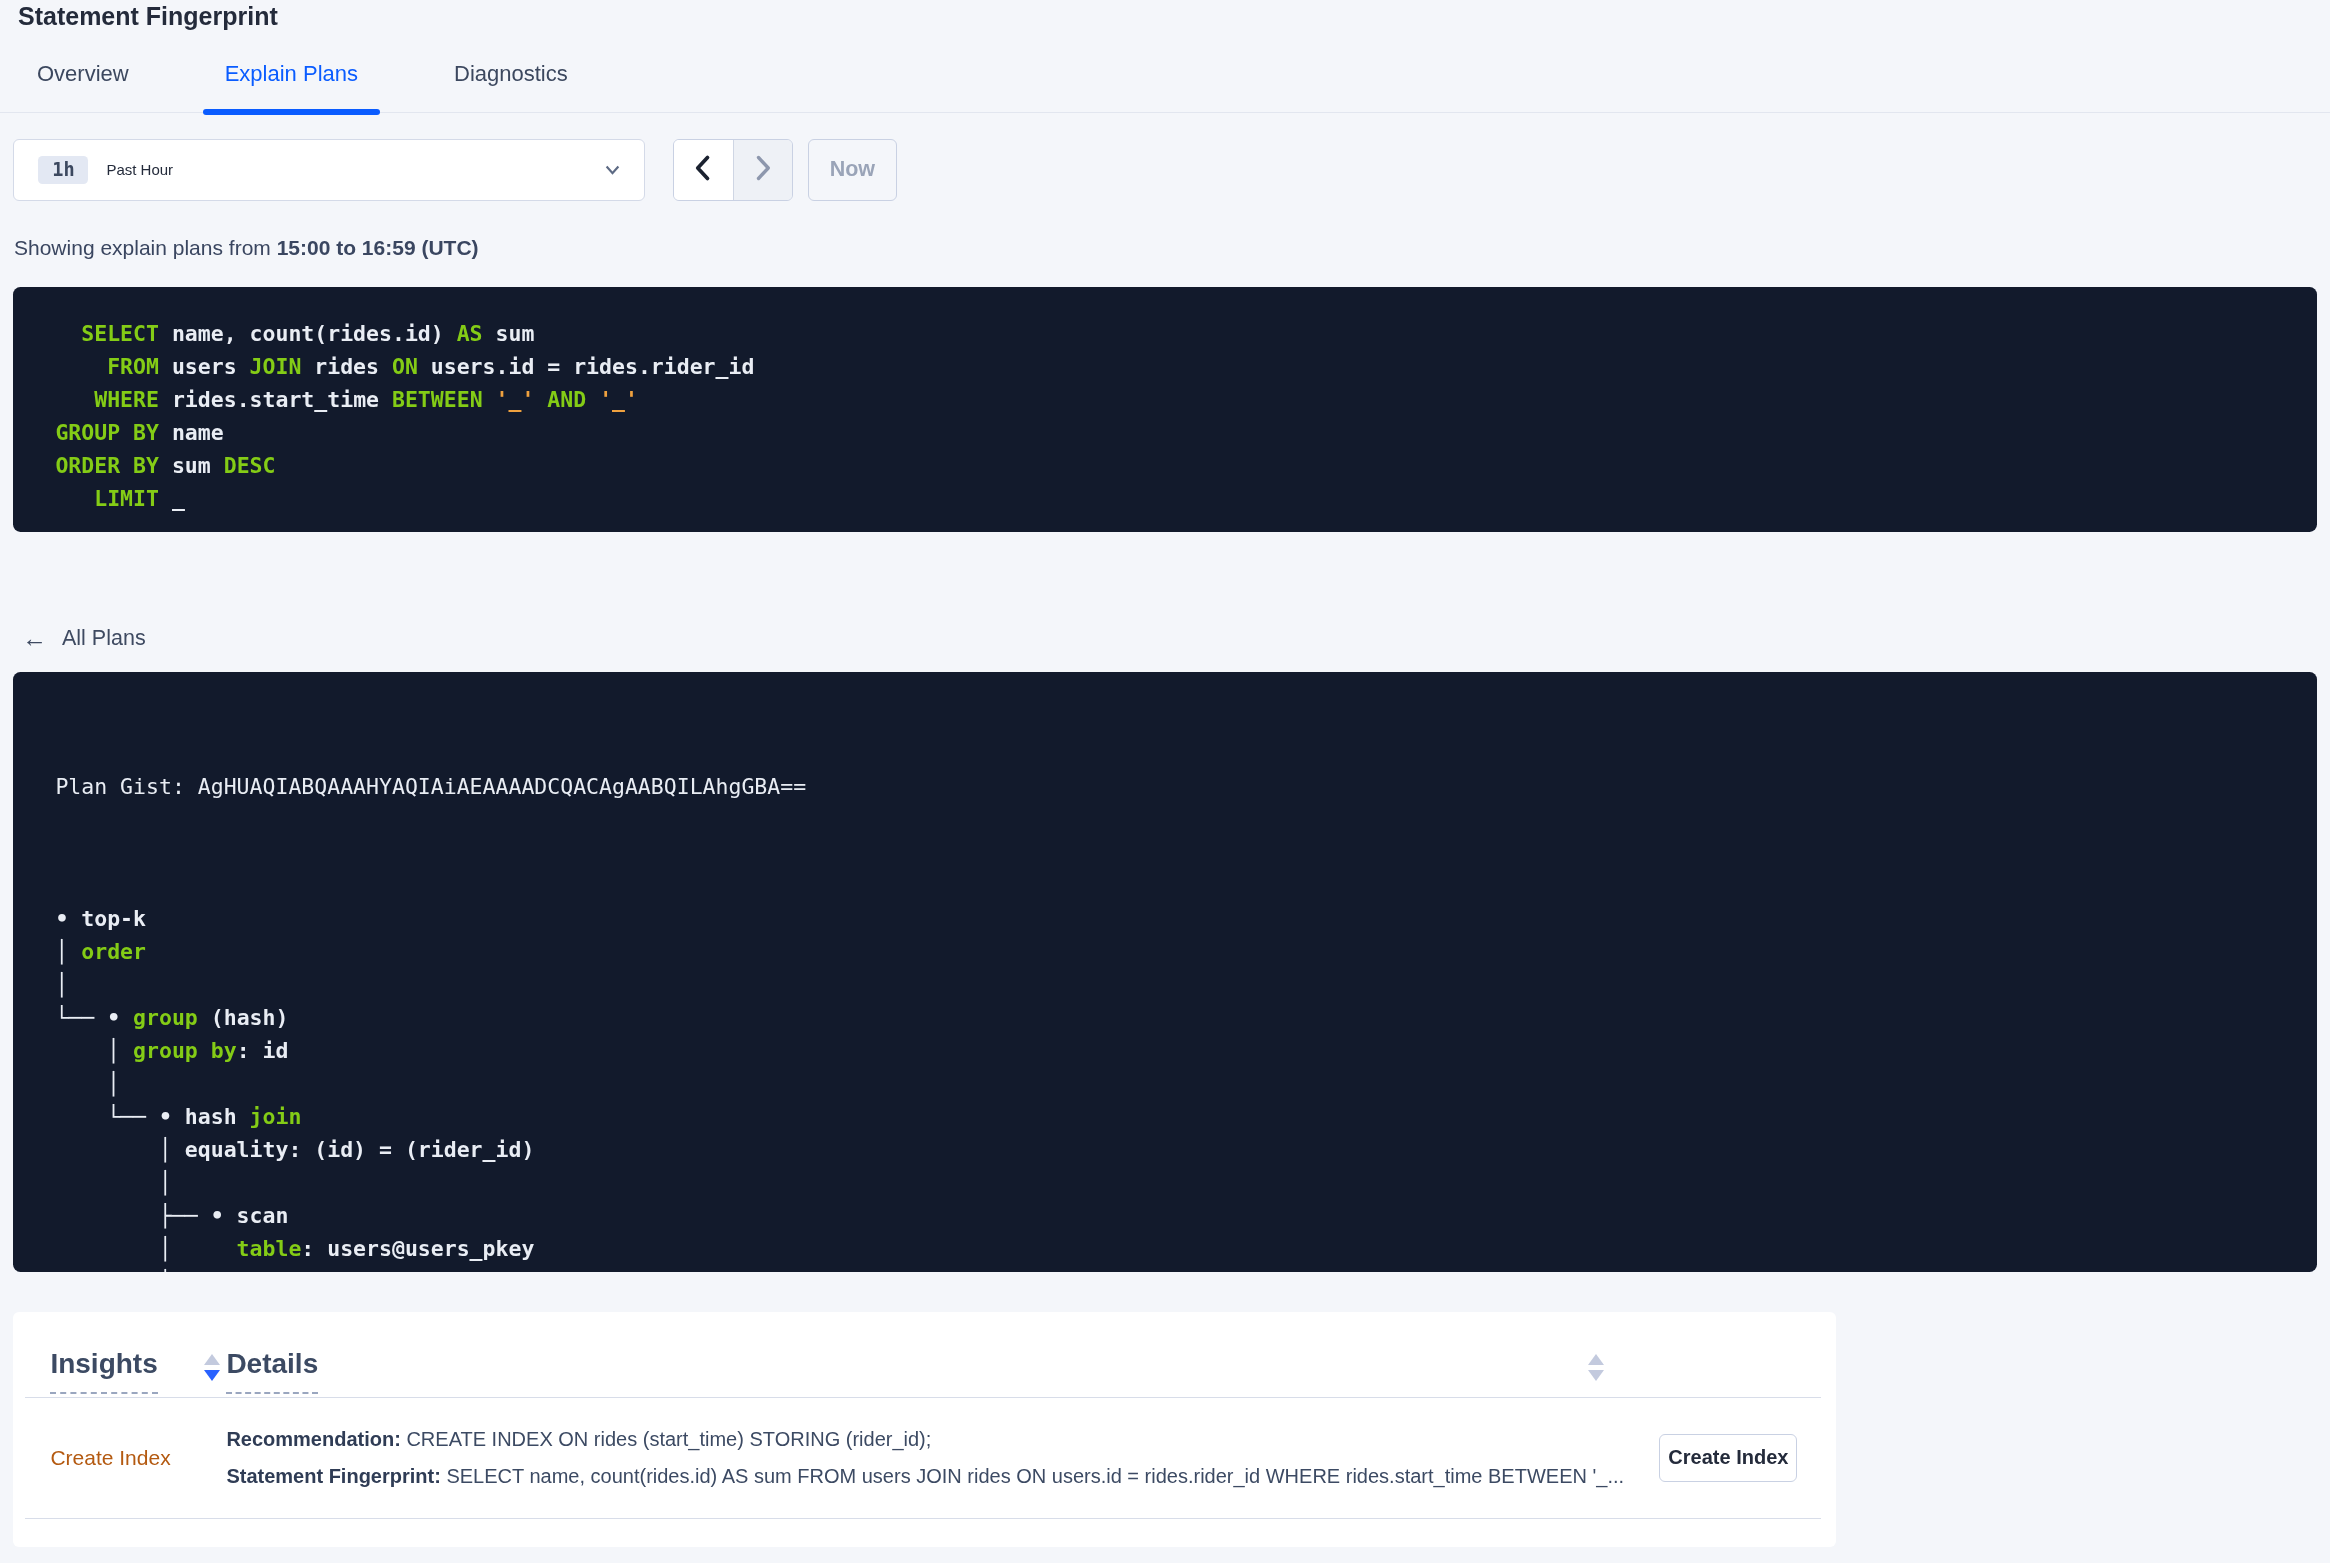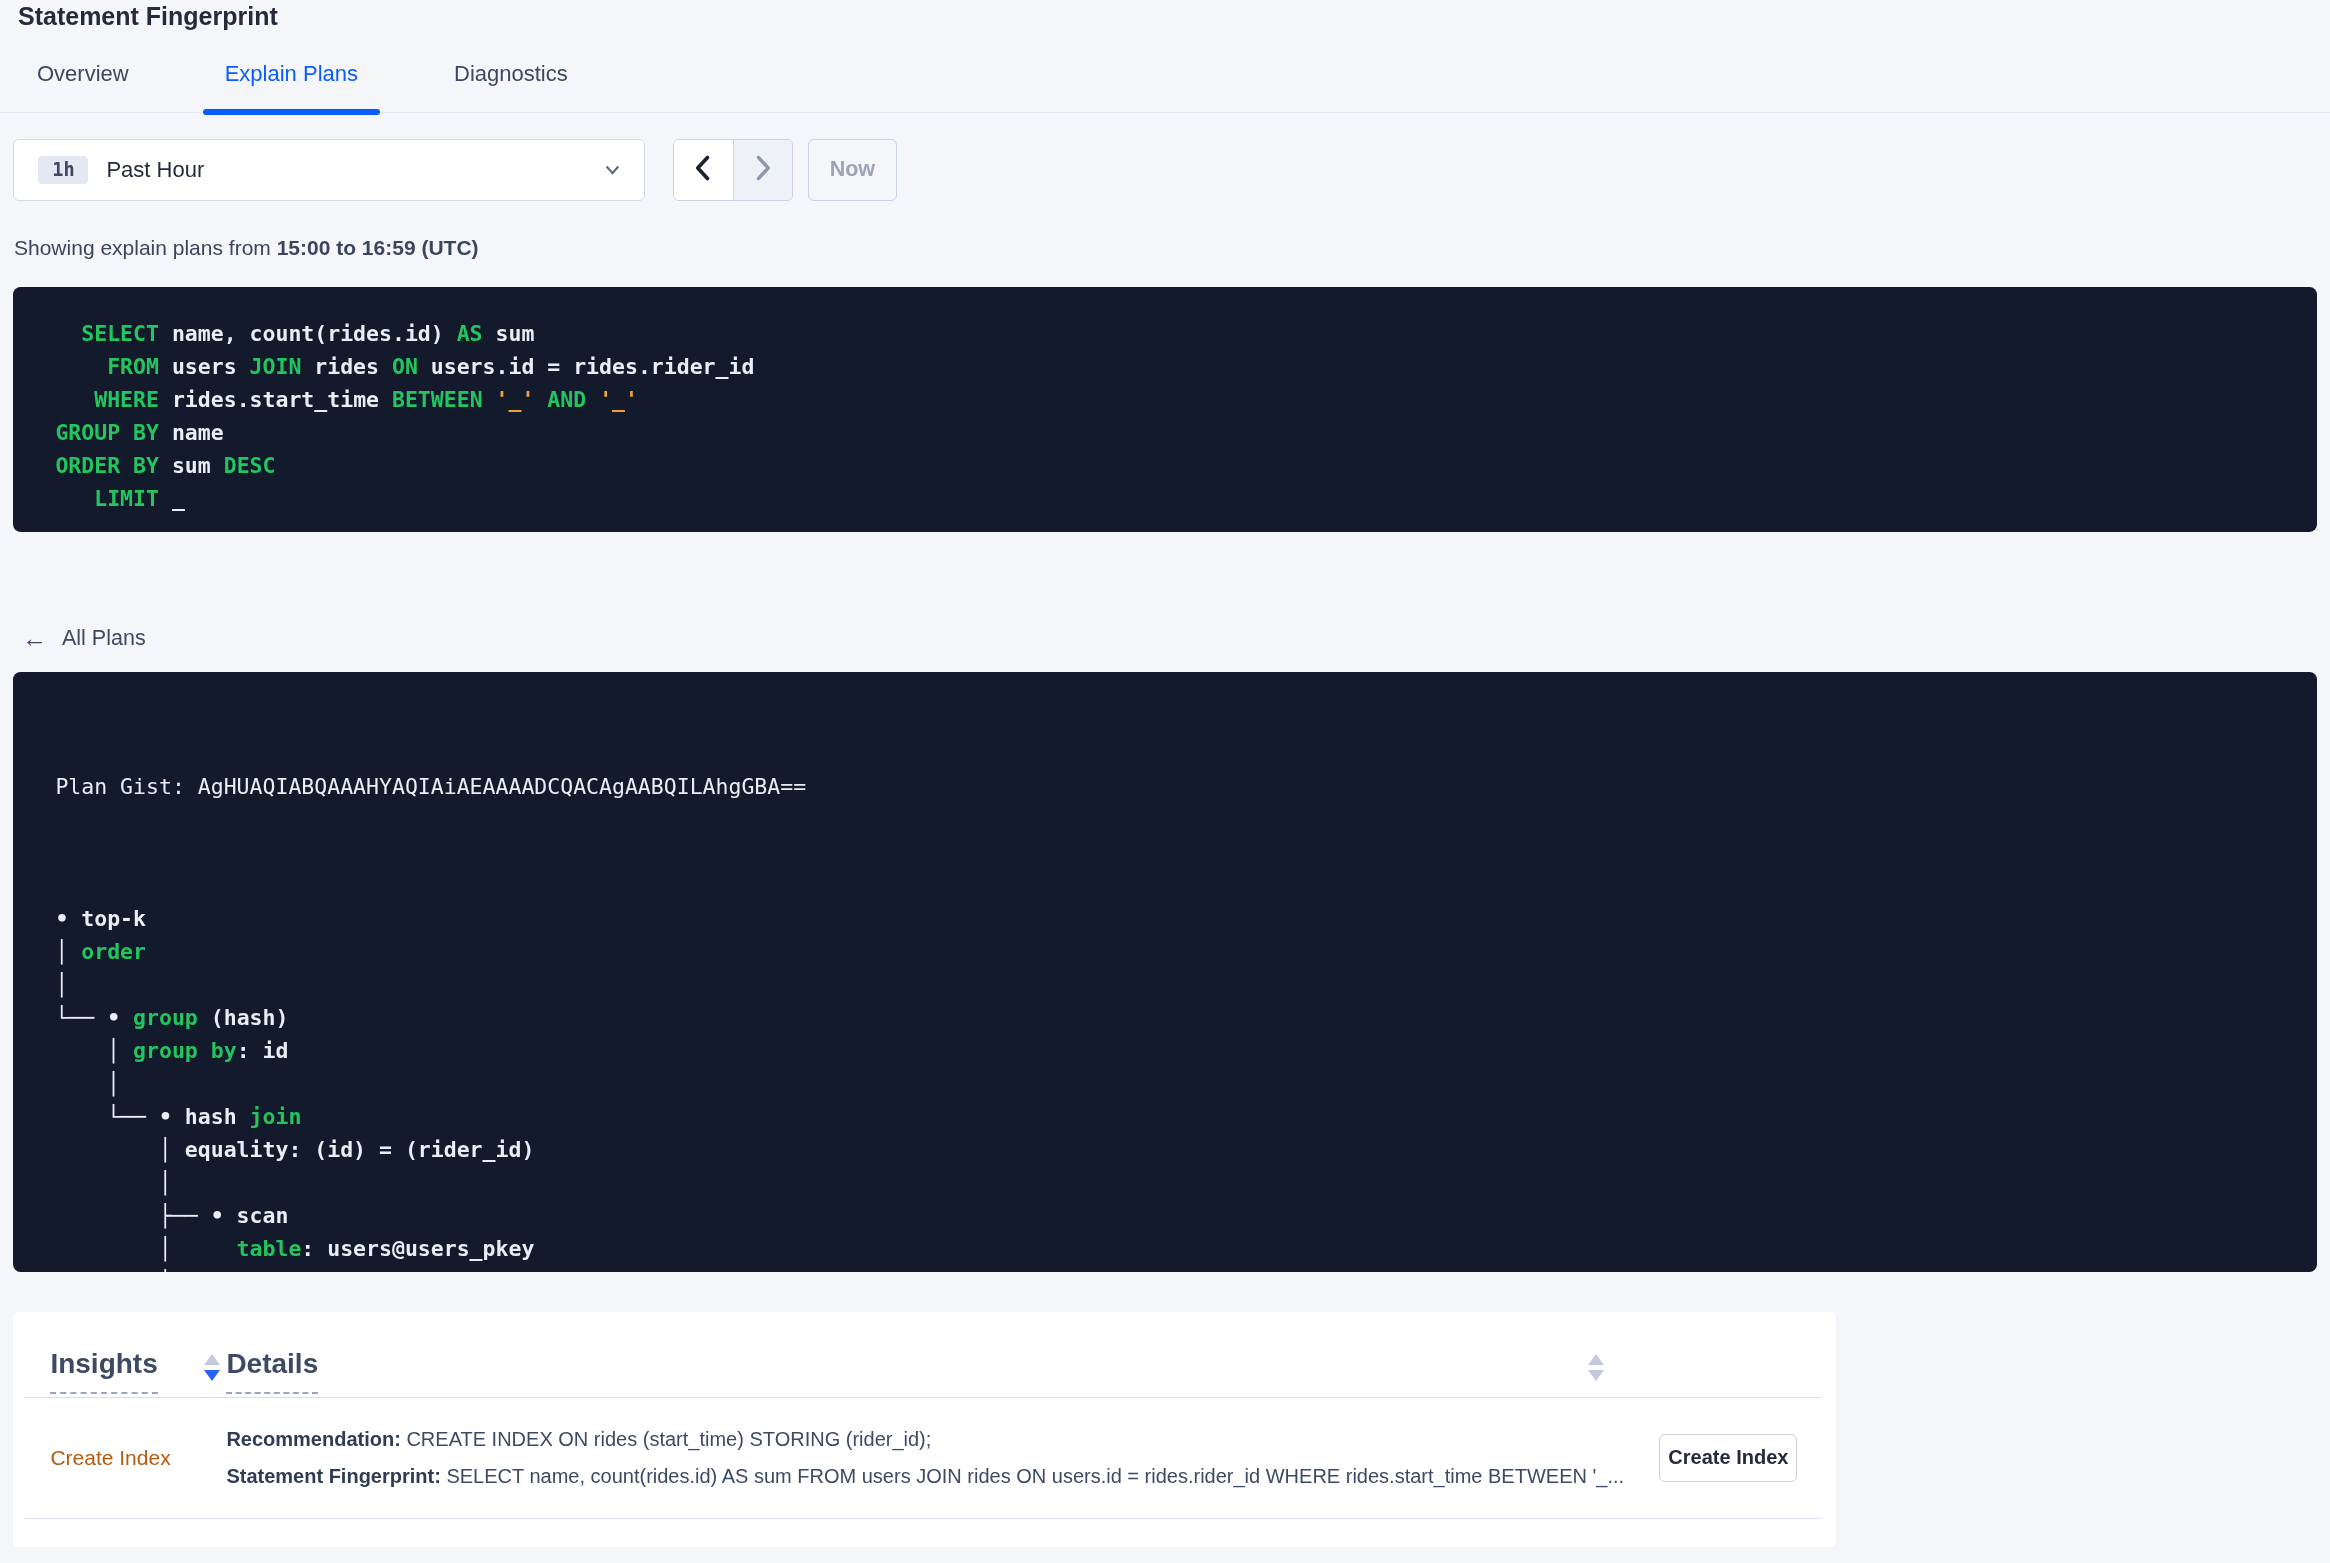--- a/index.html
+++ b/index.html
@@ -43,21 +43,21 @@
     border:1.5px solid #d4dae8; border-radius:6px;
     display:flex; align-items:center; cursor:pointer;
   }
   .time-badge {
     margin-left:24px; width:50px; height:28px;
     background:#e3e8f3; border-radius:4.5px;
     display:flex; align-items:center; justify-content:center;
     font-size:18.6px; font-weight:700; color:#3c485f;
     font-family:"DejaVu Sans Mono", monospace;
   }
-  .time-label { margin-left:18px; font-size:22px; color:#242b3b; }
+  .time-label { margin-left:18px; font-size:15px; color:#242b3b; }
   .time-chevron { margin-left:auto; margin-right:19.3px; display:flex; }
 
   .range-arrows {
     margin-left:27.5px; display:flex;
     border:1.5px solid #c9d1e3; border-radius:6px; overflow:hidden;
     height:62px;
   }
   .arrow-btn {
     width:59px; height:100%; display:flex; align-items:center; justify-content:center;
     background:#fff; cursor:pointer;
@@ -77,21 +77,21 @@
   
   .code-box {
     margin:0 13.4px; background:#121a2c; border-radius:7.4px;
     font-family:"DejaVu Sans Mono", monospace;
     font-size:21.5px; font-weight:600; line-height:33px;
     color:#e9edf4; white-space:pre; overflow:hidden;
   }
   .sql-box { margin-top:27.5px; height:245px; padding:30px 15px 0 42px; }
   .plan-box { margin-top:18.6px; height:600px; padding:32px 15px 0 42px; }
   .tok-w { color:#e9edf4; }
-  .tok-k { color:#22c55e; }
+  .tok-k { color:#84cc16; }
   .tok-o { color:#efa13f; }
   .gist-line { font-weight:400; }
   .code-line { min-height:33px; }
 
   
   .all-plans {
     margin:91px 0 0 22px; height:30px;
     display:flex; align-items:center; gap:15px;
     font-size:21.5px; color:#3e4a61; cursor:pointer; width:fit-content;
   }

